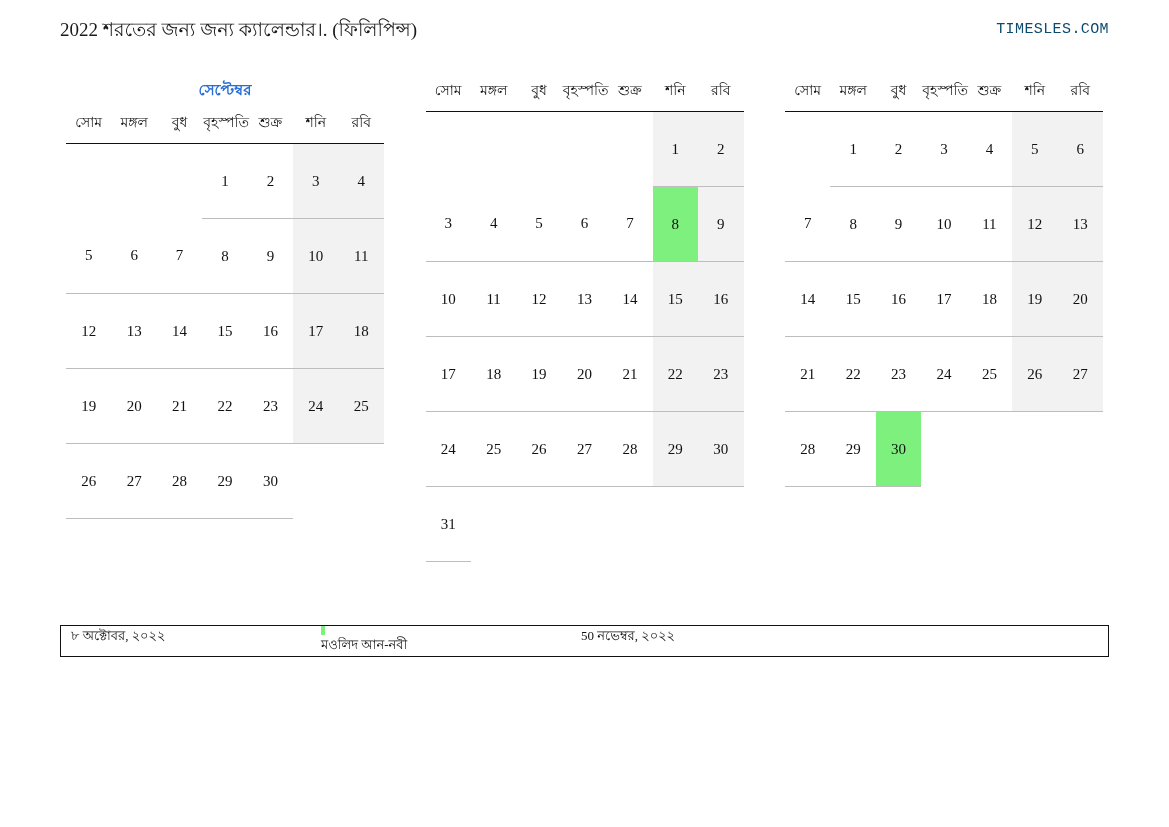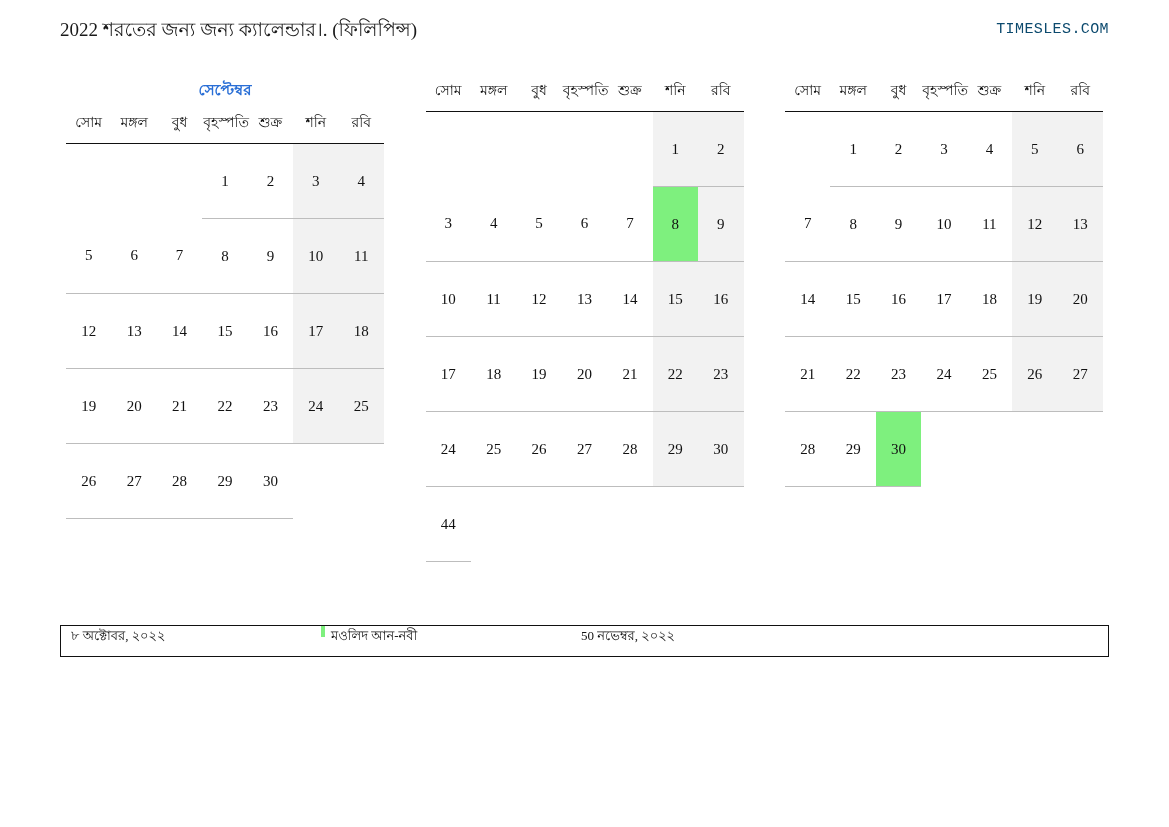--- a/index.html
+++ b/index.html
@@ -123,21 +123,21 @@
     align-items: center;
   }
   .legend-cell {
     display: flex;
     font-size: 13px;
     font-family: "Liberation Serif", serif;
     color: #111;
     height: 100%;
   }
   .lg1 { width: 250px; padding-left: 10px; }
-  .lg2 { width: 260px; }
+  .lg2 { width: 260px; flex-direction: column; }
   .lg3 { width: 260px; }
   .lg4 { width: 260px; }
   .swatch {
     display: inline-block;
     width: 4px;
     height: 11px;
     background: #7ef07e;
     margin-right: 6px;
   }
 </style>
@@ -268,21 +268,21 @@
             <tr>
               <td class="">24</td>
               <td class="">25</td>
               <td class="">26</td>
               <td class="">27</td>
               <td class="">28</td>
               <td class="we">29</td>
               <td class="we">30</td>
             </tr>
             <tr>
-              <td class="">44</td>
+              <td class="">31</td>
               <td class="empty norule"></td>
               <td class="empty norule"></td>
               <td class="empty norule"></td>
               <td class="empty norule"></td>
               <td class="empty norule"></td>
               <td class="empty norule"></td>
             </tr>
           </tbody>
         </table>
       </div>

